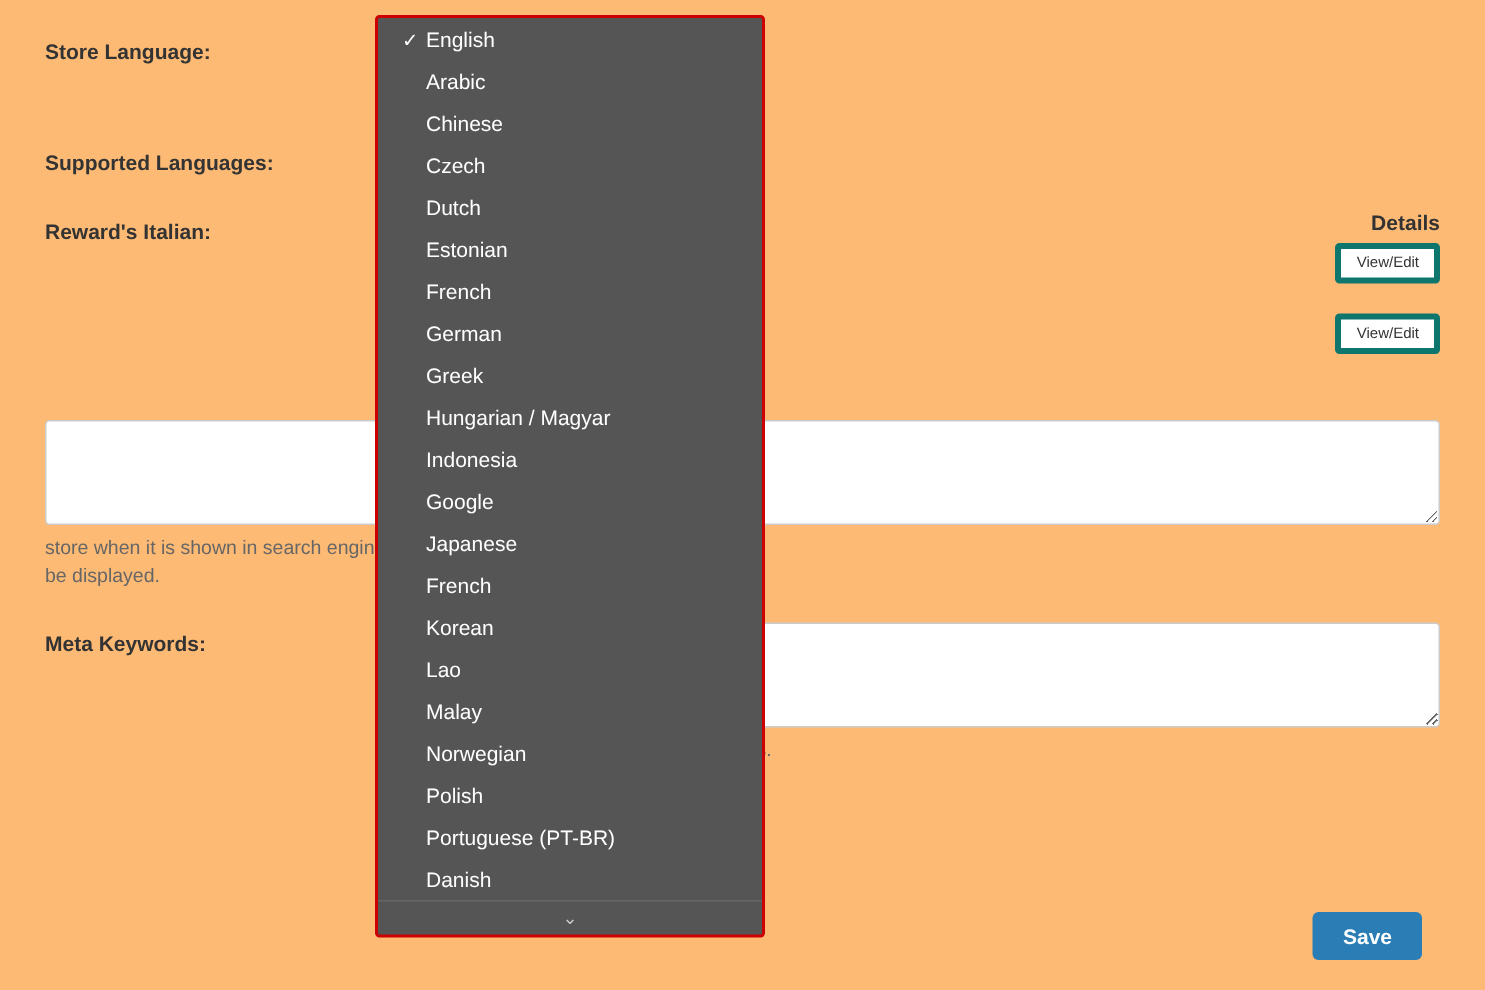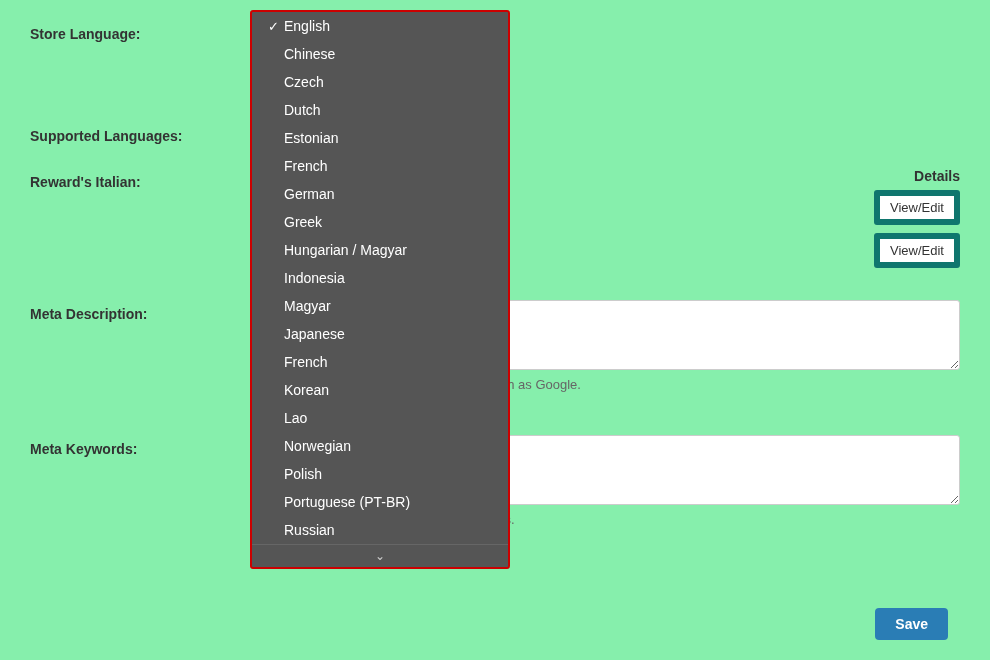--- a/index.html
+++ b/index.html
@@ -10,21 +10,21 @@
       color: #333;
       width: 990px;
       height: 660px;
       overflow: hidden;
       position: relative;
     }
 
     .page-wrapper {
       width: 990px;
       height: 660px;
-      background: #86efac;
+      background: #fdba74;
       position: relative;
       padding: 20px 30px;
     }
 
     .form-row {
       display: flex;
       align-items: flex-start;
       margin-bottom: 24px;
     }
 
@@ -77,26 +77,26 @@
     }
 
     .details-label {
       font-weight: bold;
       font-size: 14px;
       margin-bottom: 6px;
     }
 
     .view-edit-btn {
       background: #fff;
-      border: 6px solid #0f766e;
+      border: 4px solid #0f766e;
       border-radius: 3px;
       padding: 4px 10px;
-      font-size: 13px;
+      font-size: 10px;
       cursor: pointer;
-      margin-bottom: 8px;
+      margin-bottom: 20px;
       color: #333;
     }
 
     .save-btn {
       position: absolute;
       bottom: 20px;
       right: 42px;
       background: #2a7db5;
       color: #fff;
       border: none;
@@ -170,21 +170,21 @@
 
 <div class="page-wrapper">
 
   <div class="form-row">
     <div class="form-label">Store Language:</div>
     <div class="form-content">
       
     </div>
   </div>
 
-  <div class="form-row" style="margin-top: 80px;">
+  <div class="form-row" style="margin-top: 52px;">
     <div class="form-label">Supported Languages:</div>
     <div class="form-content">
       <span class="helper-text">store.</span>
     </div>
   </div>
 
   <div class="form-row">
     <div class="form-label">Reward's Italian:</div>
     <div class="form-content">
       <div class="policy-row">
@@ -194,21 +194,20 @@
         <div class="policy-details-col">
           <div class="details-label">Details</div>
           <button class="view-edit-btn">View/Edit</button>
           <button class="view-edit-btn">View/Edit</button>
         </div>
       </div>
     </div>
   </div>
 
   <div class="form-row">
-    <div class="form-label">Meta Description:</div>
     <div class="form-content">
       <textarea class="textarea-field" style=""></textarea>
       <div class="helper-text">store when it is shown in search engines such as Google.</div>
       <div class="helper-text">be displayed.</div>
     </div>
   </div>
 
   <div class="form-row">
     <div class="form-label">Meta Keywords:</div>
     <div class="form-content">
@@ -221,20 +220,24 @@
   <button class="save-btn">Save</button>
 
   <div class="dropdown-overlay">
     <div class="dropdown-list" id="dropdown-list">
     <div class="dropdown-item selected">
           <span class="check">✓</span>
           <span>English</span>
         </div>
         <div class="dropdown-item">
           <span class="check"></span>
+          <span>Arabic</span>
+        </div>
+        <div class="dropdown-item">
+          <span class="check"></span>
           <span>Chinese</span>
         </div>
         <div class="dropdown-item">
           <span class="check"></span>
           <span>Czech</span>
         </div>
         <div class="dropdown-item">
           <span class="check"></span>
           <span>Dutch</span>
         </div>
@@ -257,51 +260,55 @@
         <div class="dropdown-item">
           <span class="check"></span>
           <span>Hungarian / Magyar</span>
         </div>
         <div class="dropdown-item">
           <span class="check"></span>
           <span>Indonesia</span>
         </div>
         <div class="dropdown-item">
           <span class="check"></span>
-          <span>Magyar</span>
+          <span>Google</span>
         </div>
         <div class="dropdown-item">
           <span class="check"></span>
           <span>Japanese</span>
         </div>
         <div class="dropdown-item">
           <span class="check"></span>
           <span>French</span>
         </div>
         <div class="dropdown-item">
           <span class="check"></span>
           <span>Korean</span>
         </div>
         <div class="dropdown-item">
           <span class="check"></span>
           <span>Lao</span>
         </div>
         <div class="dropdown-item">
           <span class="check"></span>
+          <span>Malay</span>
+        </div>
+        <div class="dropdown-item">
+          <span class="check"></span>
           <span>Norwegian</span>
         </div>
         <div class="dropdown-item">
           <span class="check"></span>
           <span>Polish</span>
         </div>
         <div class="dropdown-item">
           <span class="check"></span>
           <span>Portuguese (PT-BR)</span>
         </div>
         <div class="dropdown-item">
           <span class="check"></span>
-          <span>Russian</span>
+          <span>Danish</span>
         </div>
       </div>
     <div class="dropdown-arrow-down">⌄</div>
   </div>
 
 </div>
 
 </body></html>

